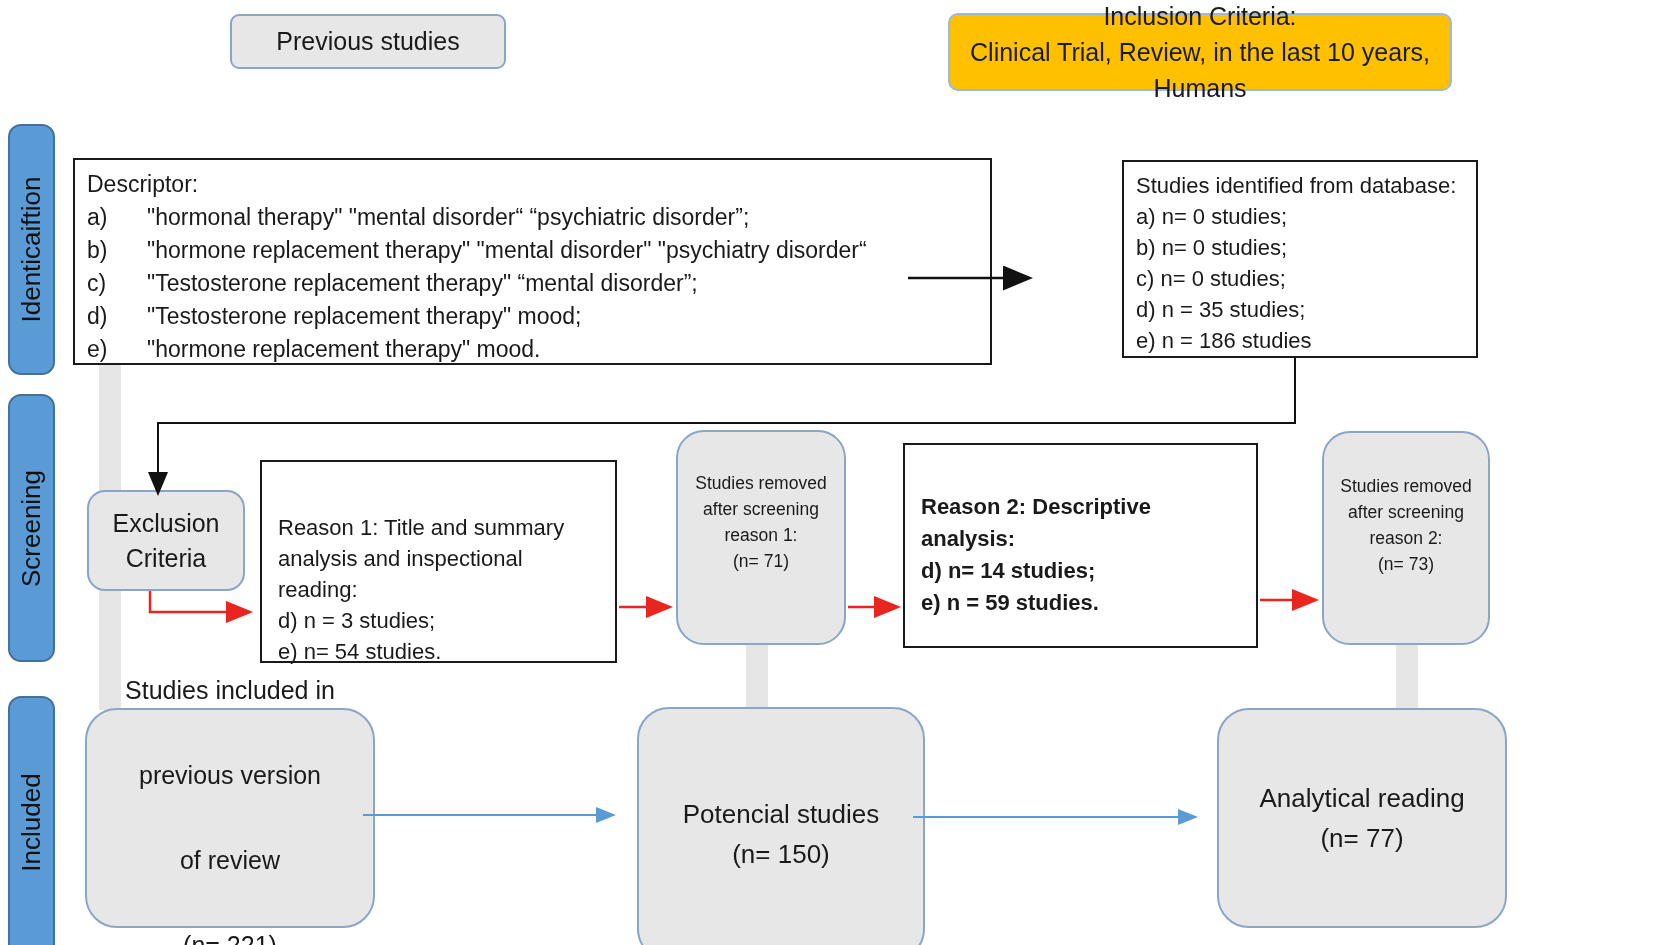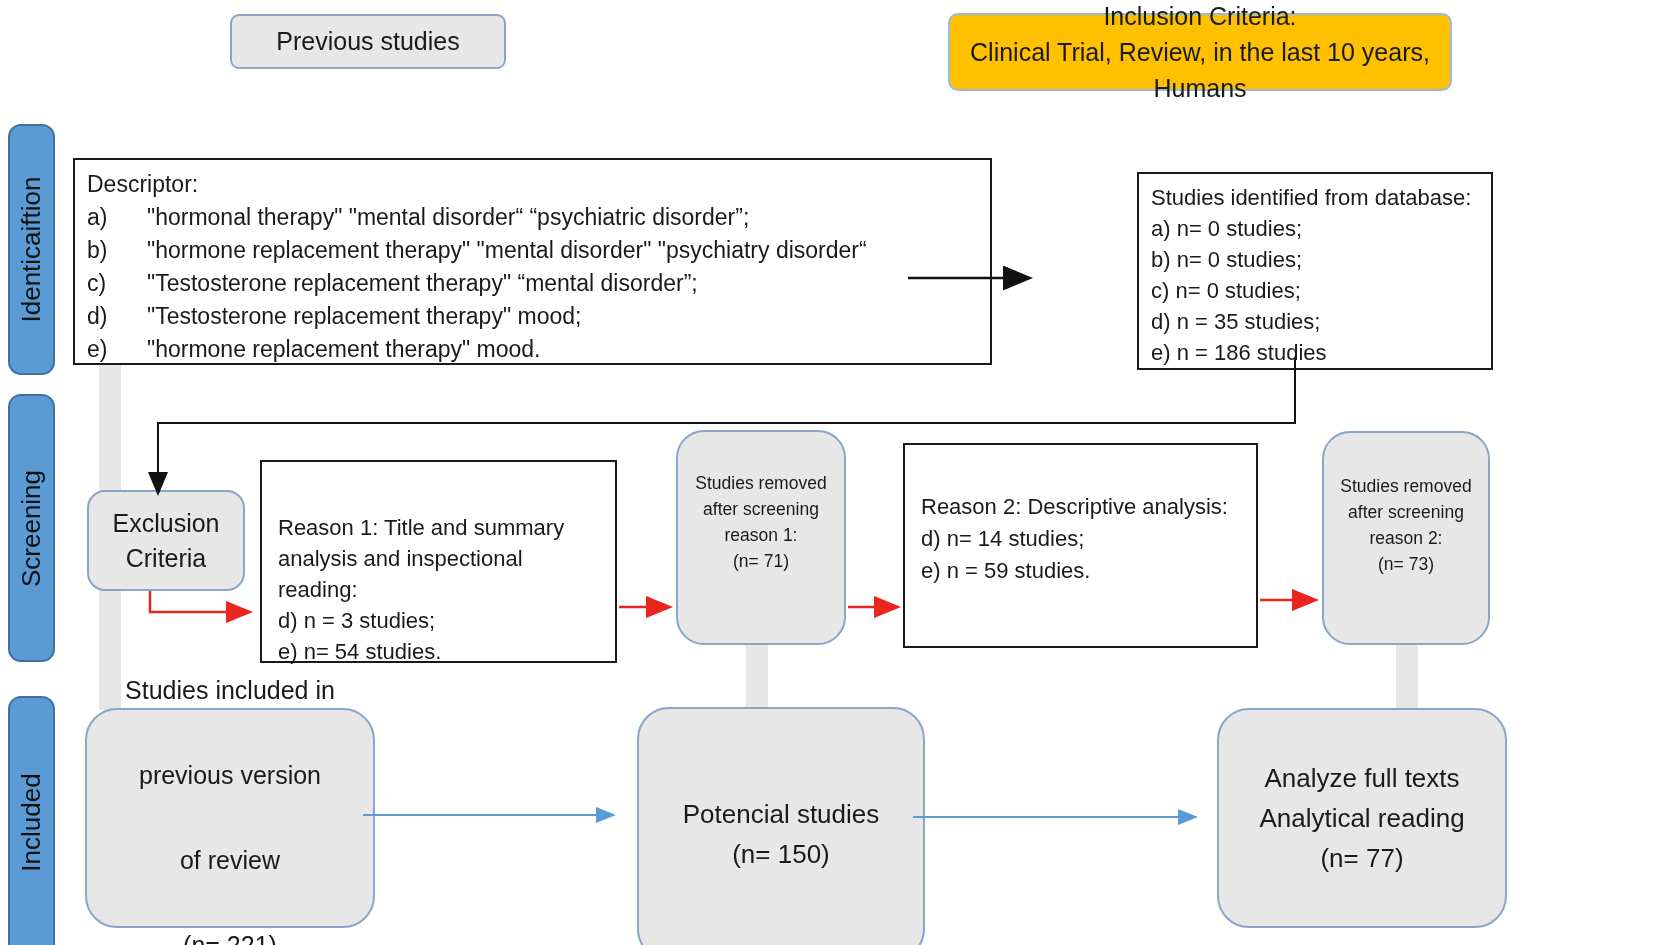--- a/index.html
+++ b/index.html
@@ -112,21 +112,21 @@
     <div class="kv-row">
       <span class="kv-key">d)</span>
       <span class="kv-text">"Testosterone replacement therapy" mood;</span>
     </div>
     <div class="kv-row">
       <span class="kv-key">e)</span>
       <span class="kv-text">"hormone replacement therapy" mood.</span>
     </div>
   </div>
 
-  <div class="white-box" style="left:1122px;top:172px;width:356px;height:198px;padding:8px 12px;font-size:22px;line-height:31px;margin-left:15px;">
+  <div class="white-box" style="left:1122px;top:160px;width:356px;height:198px;padding:8px 12px;font-size:22px;line-height:31px;">
     <div>Studies identified from database:</div>
     <div>a) n= 0 studies;</div>
     <div>b) n= 0 studies;</div>
     <div>c) n= 0 studies;</div>
     <div>d) n = 35 studies;</div>
     <div>e) n = 186 studies</div>
   </div>
 
   <div class="gray-box center-flex" style="left:72px;top:490px;width:158px;height:101px;border-radius:18px;flex-direction:column;font-size:25px;line-height:35px;">
     <div>Exclusion</div>
@@ -140,21 +140,21 @@
     <div>e) n= 54 studies.</div>
   </div>
 
   <div class="gray-box" style="left:676px;top:430px;width:170px;height:215px;border-radius:28px;padding-top:38px;text-align:center;font-size:17.5px;line-height:26px;">
     <div>Studies removed</div>
     <div>after screening</div>
     <div>reason 1:</div>
     <div>(n= 71)</div>
   </div>
 
-  <div class="white-box" style="left:903px;top:443px;width:355px;height:205px;padding:46px 24px 0 16px;font-size:22px;line-height:32px;">
+  <div class="white-box" style="left:903px;top:443px;width:355px;height:205px;padding:46px 24px 0 16px;font-size:22px;line-height:32px;font-weight:bold;">
     <div>Reason 2: Descriptive analysis:</div>
     <div>d) n= 14 studies;</div>
     <div>e) n = 59 studies.</div>
   </div>
 
   <div class="gray-box" style="left:1322px;top:431px;width:168px;height:214px;border-radius:28px;padding-top:40px;text-align:center;font-size:17.5px;line-height:26px;">
     <div>Studies removed</div>
     <div>after screening</div>
     <div>reason 2:</div>
     <div>(n= 73)</div>
@@ -166,21 +166,20 @@
     <div>of review</div>
     <div>(n= 221)</div>
   </div>
 
   <div class="gray-box center-flex" style="left:622px;top:707px;width:288px;height:254px;border-radius:32px;flex-direction:column;font-size:26px;line-height:40px;">
     <div>Potencial studies</div>
     <div>(n= 150)</div>
   </div>
 
   <div class="gray-box center-flex" style="left:1202px;top:708px;width:290px;height:220px;border-radius:32px;flex-direction:column;font-size:26px;line-height:40px;">
-    <div>Analyze full texts</div>
     <div>Analytical reading</div>
     <div>(n= 77)</div>
   </div>
 
   <svg class="overlay" width="1654" height="945" viewBox="0 0 1654 945">
     <defs>
       <marker id="ah-black" markerWidth="12" markerHeight="10" refX="10" refY="5" orient="auto">
         <path d="M0,0 L12,5 L0,10 z" fill="#111111"></path>
       </marker>
       <marker id="ah-red" markerWidth="11" markerHeight="9" refX="9" refY="4.5" orient="auto">

